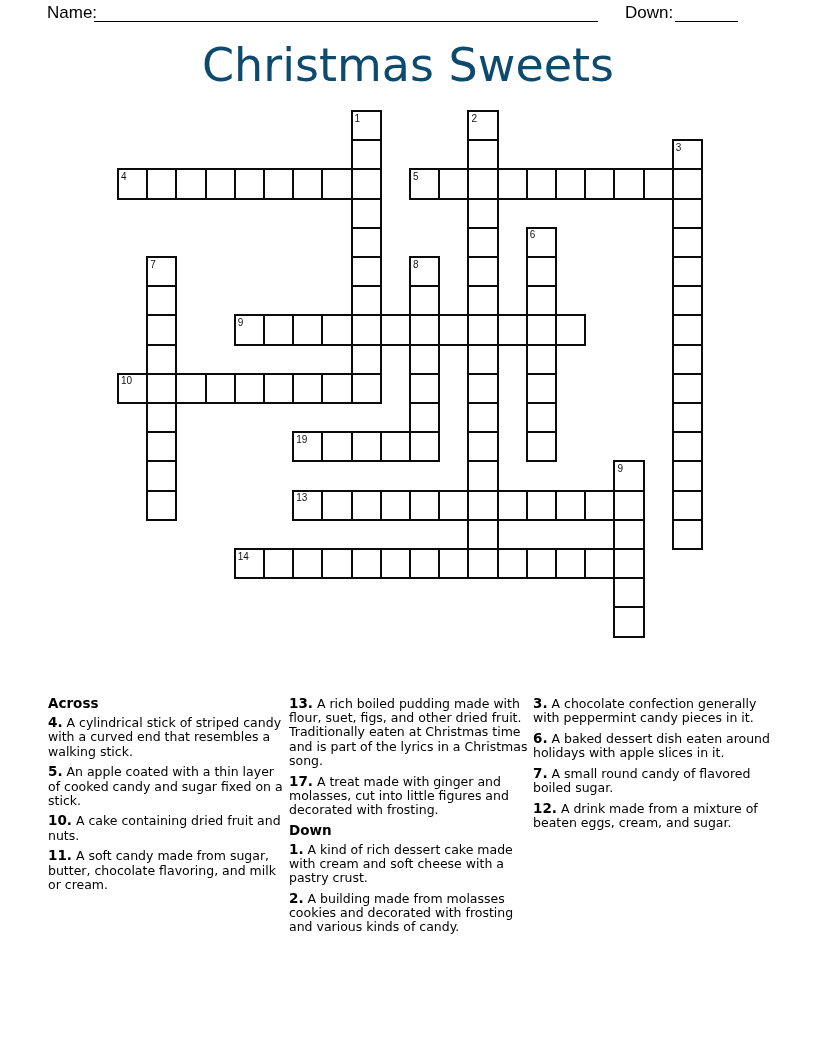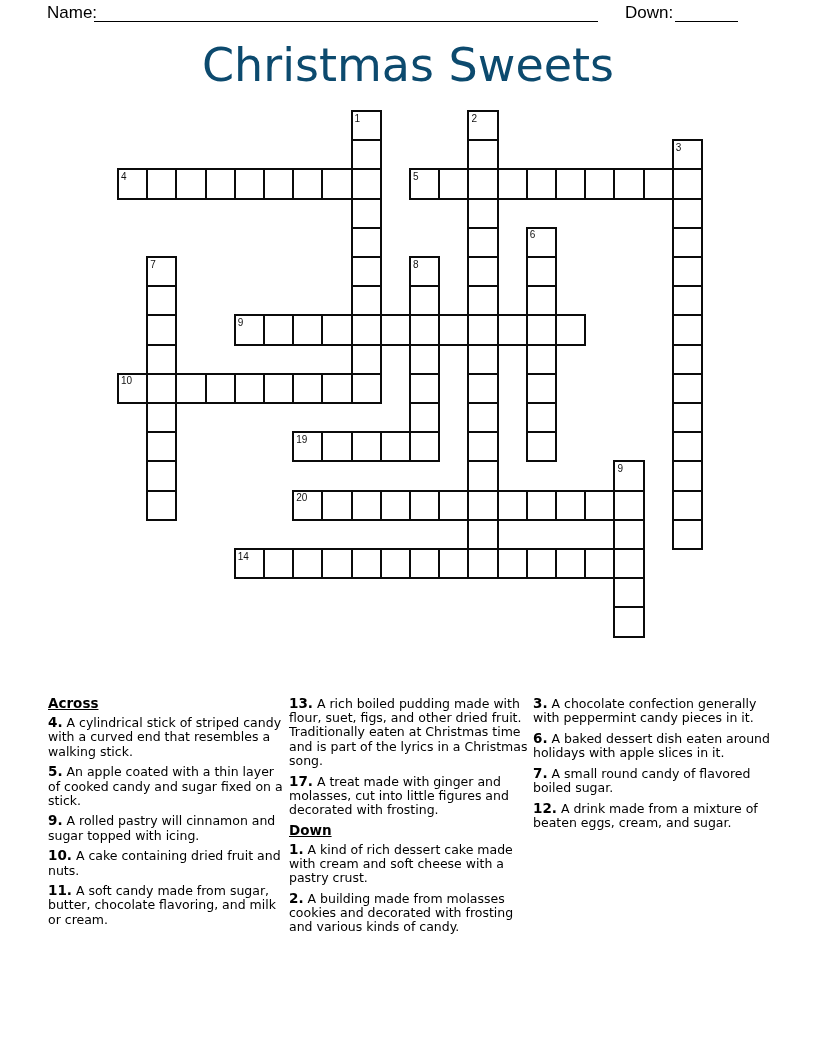--- a/index.html
+++ b/index.html
@@ -51,21 +51,20 @@
 
   
   .cluecol {
     position: absolute; top: 696px; width: 240px;
     font-family: "DejaVu Sans", sans-serif;
     font-size: 12.5px; line-height: 14.2px;
     color: #000;
   }
   .clue-head {
     font-weight: bold;
-    text-decoration: underline;
     font-size: 13.5px;
     margin-bottom: 5px;
   }
   .clue { margin-bottom: 5.5px; }
   .clue .clue-num { font-weight: bold; font-size: 13.5px; text-align: center; }
 </style>
 </head>
 <body>
 
 <div class="page">
@@ -202,21 +201,21 @@
       <div class="cell" style="left: 262.8px; top: 321.2px;"></div>
       <div class="cell" style="left: 496.4px; top: 350.4px;">
         <span class="cellnum">9</span>
       </div>
       <div class="cell" style="left: 496.4px; top: 379.6px;"></div>
       <div class="cell" style="left: 496.4px; top: 408.8px;"></div>
       <div class="cell" style="left: 496.4px; top: 438px;"></div>
       <div class="cell" style="left: 496.4px; top: 467.2px;"></div>
       <div class="cell" style="left: 496.4px; top: 496.4px;"></div>
       <div class="cell" style="left: 175.2px; top: 379.6px;">
-        <span class="cellnum">20</span>
+        <span class="cellnum">13</span>
       </div>
       <div class="cell" style="left: 204.4px; top: 379.6px;"></div>
       <div class="cell" style="left: 233.6px; top: 379.6px;"></div>
       <div class="cell" style="left: 262.8px; top: 379.6px;"></div>
       <div class="cell" style="left: 292px; top: 379.6px;"></div>
       <div class="cell" style="left: 321.2px; top: 379.6px;"></div>
       <div class="cell" style="left: 379.6px; top: 379.6px;"></div>
       <div class="cell" style="left: 408.8px; top: 379.6px;"></div>
       <div class="cell" style="left: 438px; top: 379.6px;"></div>
       <div class="cell" style="left: 467.2px; top: 379.6px;"></div>
@@ -233,21 +232,20 @@
       <div class="cell" style="left: 379.6px; top: 438px;"></div>
       <div class="cell" style="left: 408.8px; top: 438px;"></div>
       <div class="cell" style="left: 438px; top: 438px;"></div>
       <div class="cell" style="left: 467.2px; top: 438px;"></div>
     </div>
 
   <div class="cluecol" id="clue-col-1" style="left:48px">
       <div class="clue-head">Across</div>
       <p class="clue"><span class="clue-num">4.</span> A cylindrical stick of striped candy with a curved end that resembles a walking stick.</p>
       <p class="clue"><span class="clue-num">5.</span> An apple coated with a thin layer of cooked candy and sugar fixed on a stick.</p>
-      <p class="clue"><span class="clue-num">9.</span> A rolled pastry will cinnamon and sugar topped with icing.</p>
       <p class="clue"><span class="clue-num">10.</span> A cake containing dried fruit and nuts.</p>
       <p class="clue"><span class="clue-num">11.</span> A soft candy made from sugar, butter, chocolate flavoring, and milk or cream.</p>
     </div>
   <div class="cluecol" id="clue-col-2" style="left:289px">
       <p class="clue"><span class="clue-num">13.</span> A rich boiled pudding made with flour, suet, figs, and other dried fruit. Traditionally eaten at Christmas time and is part of the lyrics in a Christmas song.</p>
       <p class="clue"><span class="clue-num">17.</span> A treat made with ginger and molasses, cut into little figures and decorated with frosting.</p>
       <div class="clue-head">Down</div>
       <p class="clue"><span class="clue-num">1.</span> A kind of rich dessert cake made with cream and soft cheese with a pastry crust.</p>
       <p class="clue"><span class="clue-num">2.</span> A building made from molasses cookies and decorated with frosting and various kinds of candy.</p>
     </div>

